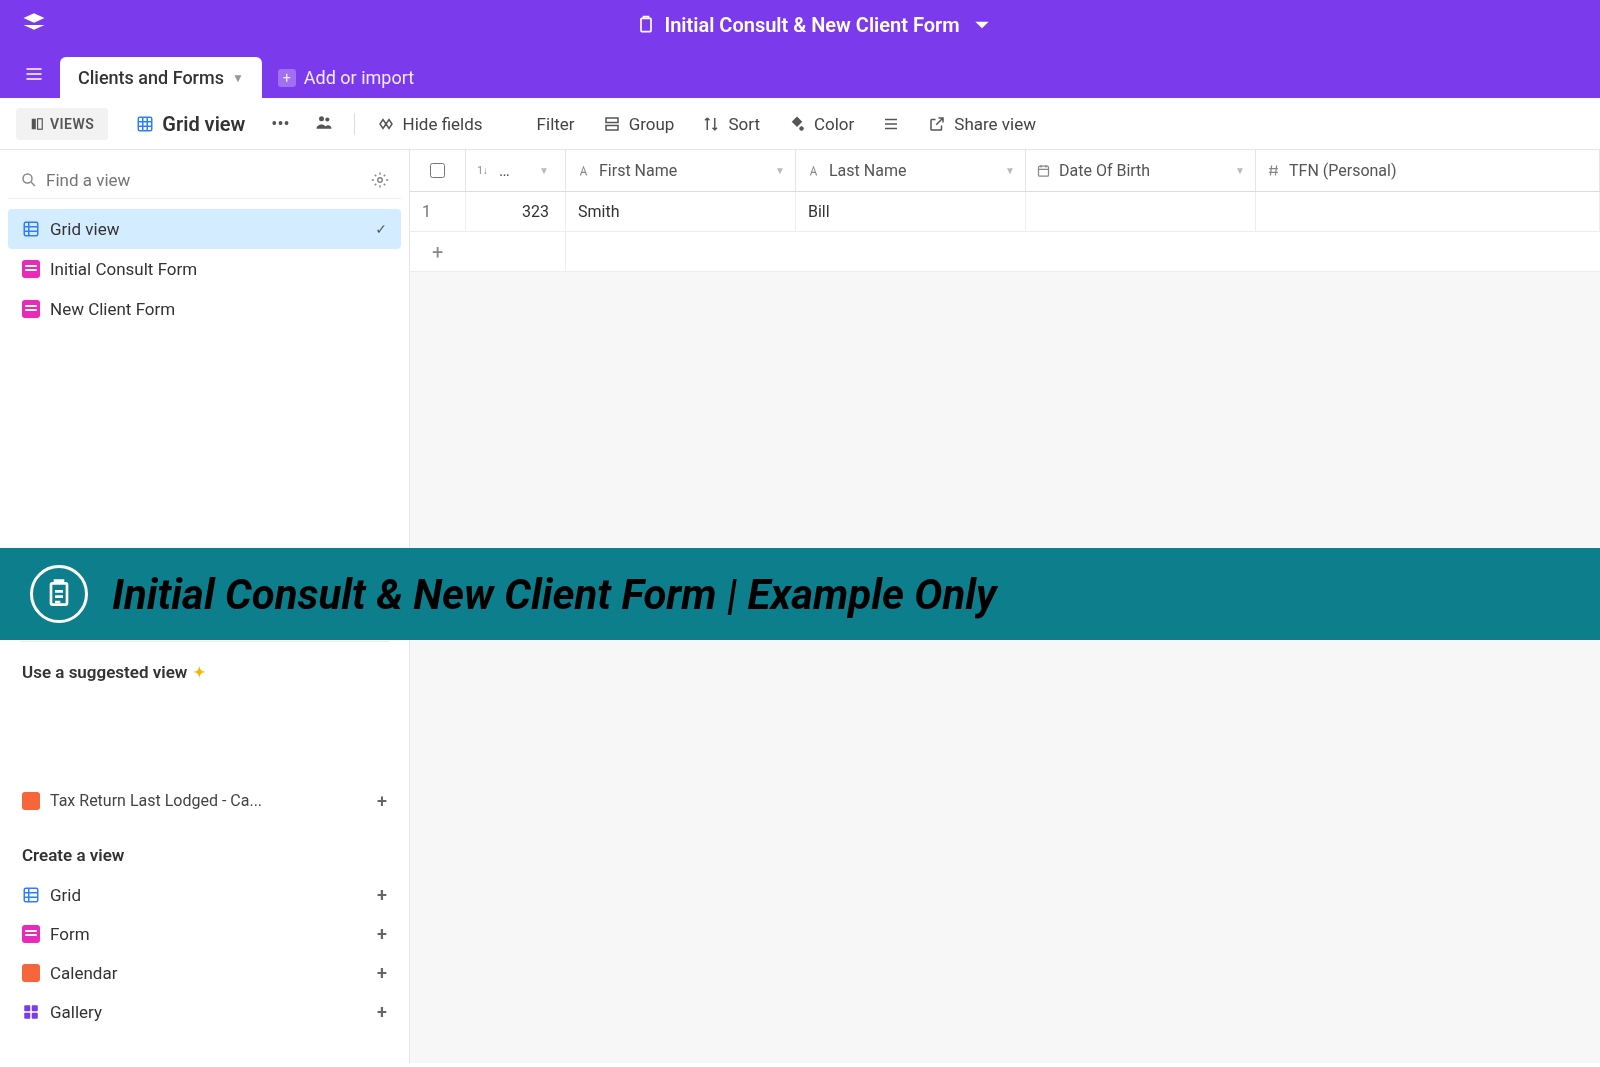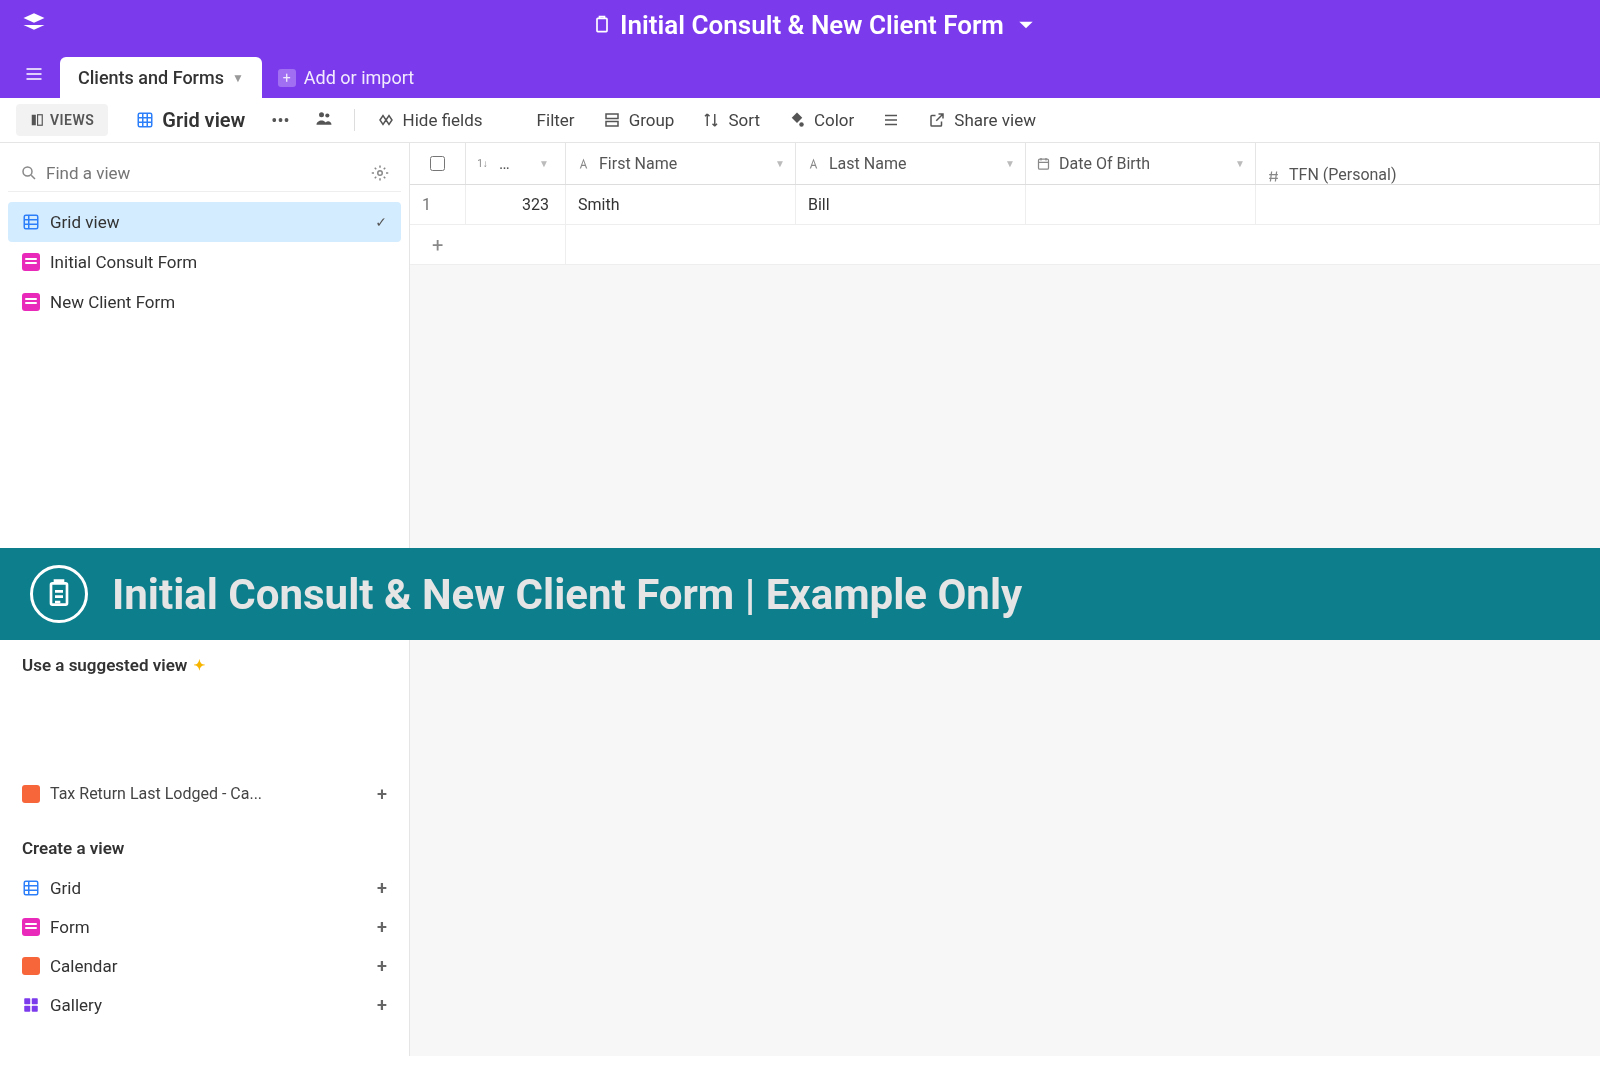--- a/index.html
+++ b/index.html
@@ -1,31 +1,31 @@
 <!DOCTYPE html>
 <html><head>
 <meta charset="utf-8">
 <style>
 * { box-sizing: border-box; margin: 0; padding: 0; font-family: -apple-system, BlinkMacSystemFont, 'Segoe UI', Roboto, sans-serif; }
 body { width: 1600px; height: 1067px; overflow: hidden; background: #fff; position: relative; }
 
 .header { background: #7c3aed; height: 50px; display: flex; align-items: center; padding: 0 20px; }
 .logo-icon { width: 28px; height: 28px; color: #fff; }
-.header-title-wrap { flex: 1; display: flex; justify-content: center; align-items: center; gap: 8px; color: #fff; font-size: 26px; font-weight: 600; }
+.header-title-wrap { flex: 1; display: flex; justify-content: center; align-items: center; gap: 8px; color: #fff; font-size: 20px; font-weight: 600; }
 .header-title-wrap svg { width: 20px; height: 20px; }
 .chev-down-s { width: 12px; height: 12px; margin-left: 4px; }
 
 .tabbar { background: #7c3aed; height: 48px; display: flex; align-items: flex-end; padding: 0 16px; }
 .ham-btn { width: 36px; height: 36px; display: flex; align-items: center; justify-content: center; color: #fff; margin-right: 8px; margin-bottom: 6px; border-radius: 4px; }
 .tab { background: #fff; padding: 10px 18px; border-radius: 6px 6px 0 0; display: flex; align-items: center; gap: 8px; font-size: 18px; color: #333; font-weight: 500; justify-content: space-between; }
 .tab .chev { color: #999; font-size: 12px; }
 .addimport { display: flex; align-items: center; gap: 8px; color: #fff; font-size: 18px; margin-left: 16px; margin-bottom: 10px; opacity: 0.9; }
 .addimport .plus-box { width: 18px; height: 18px; background: rgba(255,255,255,0.3); border-radius: 3px; display: flex; align-items: center; justify-content: center; font-size: 14px; }
 
-.toolbar { height: 45px; display: flex; align-items: center; padding: 0 16px; border-bottom: 1px solid #e5e5e5; gap: 4px; }
+.toolbar { height: 52px; display: flex; align-items: center; padding: 0 16px; border-bottom: 1px solid #e5e5e5; gap: 4px; }
 .views-btn { background: #f2f2f2; padding: 8px 14px; border-radius: 4px; font-size: 14px; font-weight: 600; color: #555; letter-spacing: 0.5px; display: flex; align-items: center; gap: 6px; }
 .tb-item { display: flex; align-items: center; gap: 8px; padding: 6px 12px; color: #444; font-size: 17px; cursor: pointer; border-radius: 4px; }
 .tb-item svg { width: 18px; height: 18px; color: #555; }
 .tb-sep { width: 1px; height: 22px; background: #ddd; margin: 0 6px; }
 .grid-icon-blue { color: #2d7ff9 !important; }
 .gridview-label { font-size: 20px; font-weight: 600; color: #333; }
 .dots-btn { padding: 6px 10px; color: #555; font-size: 18px; }
 .people-btn { padding: 6px 10px; color: #555; }
 
 .main { display: flex; height: calc(100% - 154px); }
@@ -56,32 +56,32 @@
 .create-item .plus { margin-left: auto; color: #666; font-size: 18px; font-weight: 600; }
 
 .grid-area { flex: 1; overflow: auto; background: #f7f7f7; }
 .ghead { display: flex; background: #fff; border-bottom: 1px solid #ddd; height: 42px; position: sticky; top: 0; }
 .gh-cell { border-right: 1px solid #e5e5e5; display: flex; align-items: center; padding: 0 10px; font-size: 16px; color: #555; gap: 8px; }
 .gh-cell .dd { margin-left: auto; color: #bbb; font-size: 10px; }
 .gh-cell svg { width: 15px; height: 15px; color: #888; }
 .cb-col { width: 56px; justify-content: center; }
 .id-col { width: 100px; justify-content: flex-end; padding-right: 16px; }
 .w-220 { width: 230px; }
-.w-last { flex: 1; min-width: 200px; align-items: flex-end; }
+.w-last { flex: 1; min-width: 200px; }
 .grow { display: flex; background: #fff; border-bottom: 1px solid #eee; height: 40px; }
 .gcell { border-right: 1px solid #eee; display: flex; align-items: center; padding: 0 12px; font-size: 16px; color: #333; }
 .gcell.num { justify-content: flex-start; color: #777; }
 .gcell.idv { justify-content: flex-end; color: #333; padding-right: 16px; }
 .addrow { display: flex; background: #fff; border-bottom: 1px solid #eee; height: 40px; }
 .addrow .pluscell { width: 156px; display: flex; align-items: center; justify-content: flex-start; padding-left: 22px; color: #888; font-size: 20px; border-right: 1px solid #eee; }
 
 .overlay-banner { position: absolute; left: 0; right: 0; top: 548px; height: 92px; background: #0d7e8c; display: flex; align-items: center; padding: 0 30px; gap: 24px; }
 .banner-icon { width: 58px; height: 58px; border: 3px solid #fff; border-radius: 50%; display: flex; align-items: center; justify-content: center; }
 .banner-icon svg { width: 32px; height: 32px; color: #fff; }
-.banner-text { color: #e5e5e5; font-size: 42px; font-weight: 700; }
+.banner-text { color: #000000; font-size: 42px; font-weight: 700; font-style: italic; }
 
 input[type="checkbox"] { width: 15px; height: 15px; }
 </style>
 </head>
 <body>
 
 <div class="header">
   <svg class="logo-icon" viewBox="0 0 24 24" fill="currentColor">
       <path d="M3 6l9-4 9 4-9 4-9-4zm0 6l9 4 9-4M3 12l9 4 9-4"></path>
     </svg>

